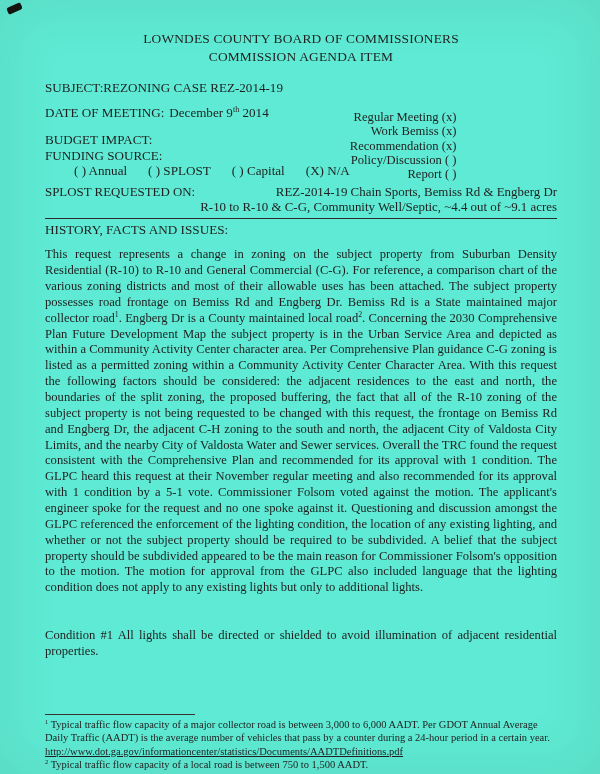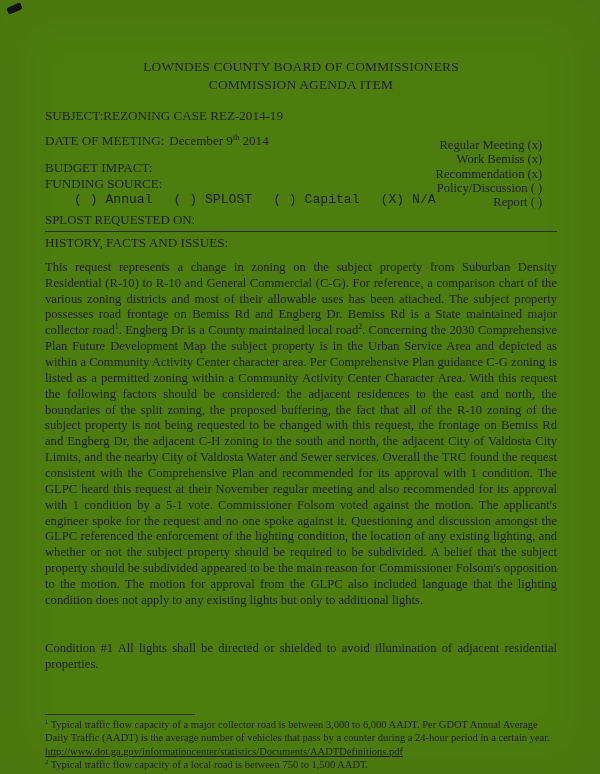--- a/index.html
+++ b/index.html
@@ -8,24 +8,24 @@
     width: 600px;
     height: 774px;
     overflow: hidden;
     font-family: "Liberation Serif", "DejaVu Serif", serif;
   }
   .doc {
     position: relative;
     width: 600px;
     height: 774px;
     box-sizing: border-box;
-    padding: 58px 43px 0 45px;
+    padding: 30px 43px 0 45px;
     background: linear-gradient(90deg, #d9d8d4 0px, #e9e8e4 14px, #edecе8 40px, #ecebe7 560px, #e3e2de 600px),
                 #eae9e5;
-    background-color: #4d7c0f;
+    background-color: #5eead4;
     color: #1f1f1f;
     box-shadow: inset 0 0 60px rgba(60,55,45,0.10);
     font-size: 12.8px;
   }
   .corner-mark {
     position: absolute;
     top: 5px;
     left: 7px;
     width: 15px;
     height: 7px;
@@ -35,21 +35,21 @@
   }
   .doc-header { text-align: center; font-size: 13.4px; line-height: 1.32; letter-spacing: 0.2px; margin-bottom: 15px; }
   .subject-row { margin-bottom: 9px; font-size: 13.1px; }
   .subject-row .val { margin-left: 0; }
   .meta { display: flex; justify-content: flex-start; margin-bottom: 4px; }
   .meta-left { font-size: 13.1px; }
   .date-line { margin-bottom: 11px; }
   .date-line .val { margin-left: 5px; }
   .meta-left .lbl-line { line-height: 1.18; }
   .funding-options { padding-left: 29px; line-height: 1.25; }
-  .funding-options span { margin-right: 21px; font-family: Liberation Mono, monospace; }
+  .funding-options span { margin-right: 21px; }
   .funding-options span:last-child { margin-right: 0; }
   .meta-right { text-align: right; font-size: 12.6px; line-height: 1.12; margin-top: 5px; }
   .action { display: flex; margin-top: 3px; font-size: 12.9px; }
   .action-label { white-space: nowrap; }
   .action-value { flex: 1; text-align: right; line-height: 1.18; }
   .divider { border-bottom: 1.6px solid #2b2a27; margin-top: 3px; }
   .history-heading { font-size: 13.2px; padding-top: 3px; }
   .body-par {
     margin: 9px 0 0 0;
     font-size: 12.6px;
@@ -93,20 +93,24 @@
       <div>Regular Meeting (x)</div>
       <div>Work Bemiss (x)</div>
       <div>Recommendation (x)</div>
       <div>Policy/Discussion ( )</div>
       <div>Report ( )</div>
     </div>
   </div>
 
   <div class="action">
     <div class="action-label">SPLOST REQUESTED ON:</div>
+    <div class="action-value">
+      <div>REZ-2014-19 Chain Sports, Bemiss Rd &amp; Engberg Dr</div>
+      <div>R-10 to R-10 &amp; C-G, Community Well/Septic, ~4.4 out of ~9.1 acres</div>
+    </div>
   </div>
 
   <div class="divider"></div>
 
   <div class="history-heading">HISTORY, FACTS AND ISSUES:</div>
 
   <p class="body-par"><span>This request represents a change in zoning on the subject property from Suburban Density Residential (R-10) to R-10 and General Commercial (C-G).  For reference, a comparison chart of the various zoning districts and most of their allowable uses has been attached.  The subject property possesses road frontage on Bemiss Rd and Engberg Dr.  Bemiss Rd is a State maintained major collector road</span><sup>1</sup><span>.  Engberg Dr is a County maintained local road</span><sup>2</sup><span>.  Concerning the 2030 Comprehensive Plan Future Development Map the subject property is in the Urban Service Area and depicted as within a Community Activity Center character area.  Per Comprehensive Plan guidance C-G zoning is listed as a permitted zoning within a Community Activity Center Character Area.  With this request the following factors should be considered:  the adjacent residences to the east and north, the boundaries of the split zoning, the proposed buffering, the fact that all of the R-10 zoning of the subject property is not being requested to be changed with this request, the frontage on Bemiss Rd and Engberg Dr, the adjacent C-H zoning to the south and north, the adjacent City of Valdosta City Limits, and the nearby City of Valdosta Water and Sewer services.  Overall the TRC found the request consistent with the Comprehensive Plan and recommended for its approval with 1 condition.  The GLPC heard this request at their November regular meeting and also recommended for its approval with 1 condition by a 5-1 vote.  Commissioner Folsom voted against the motion.  The applicant's engineer spoke for the request and no one spoke against it.  Questioning and discussion amongst the GLPC referenced the enforcement of the lighting condition, the location of any existing lighting, and whether or not the subject property should be required to be subdivided.  A belief that the subject property should be subdivided appeared to be the main reason for Commissioner Folsom's opposition to the motion.  The motion for approval from the GLPC also included language that the lighting condition does not apply to any existing lights but only to additional lights.</span></p>
 
   <p class="body-par condition">Condition #1 All lights shall be directed or shielded to avoid illumination of adjacent residential properties.</p>
 

